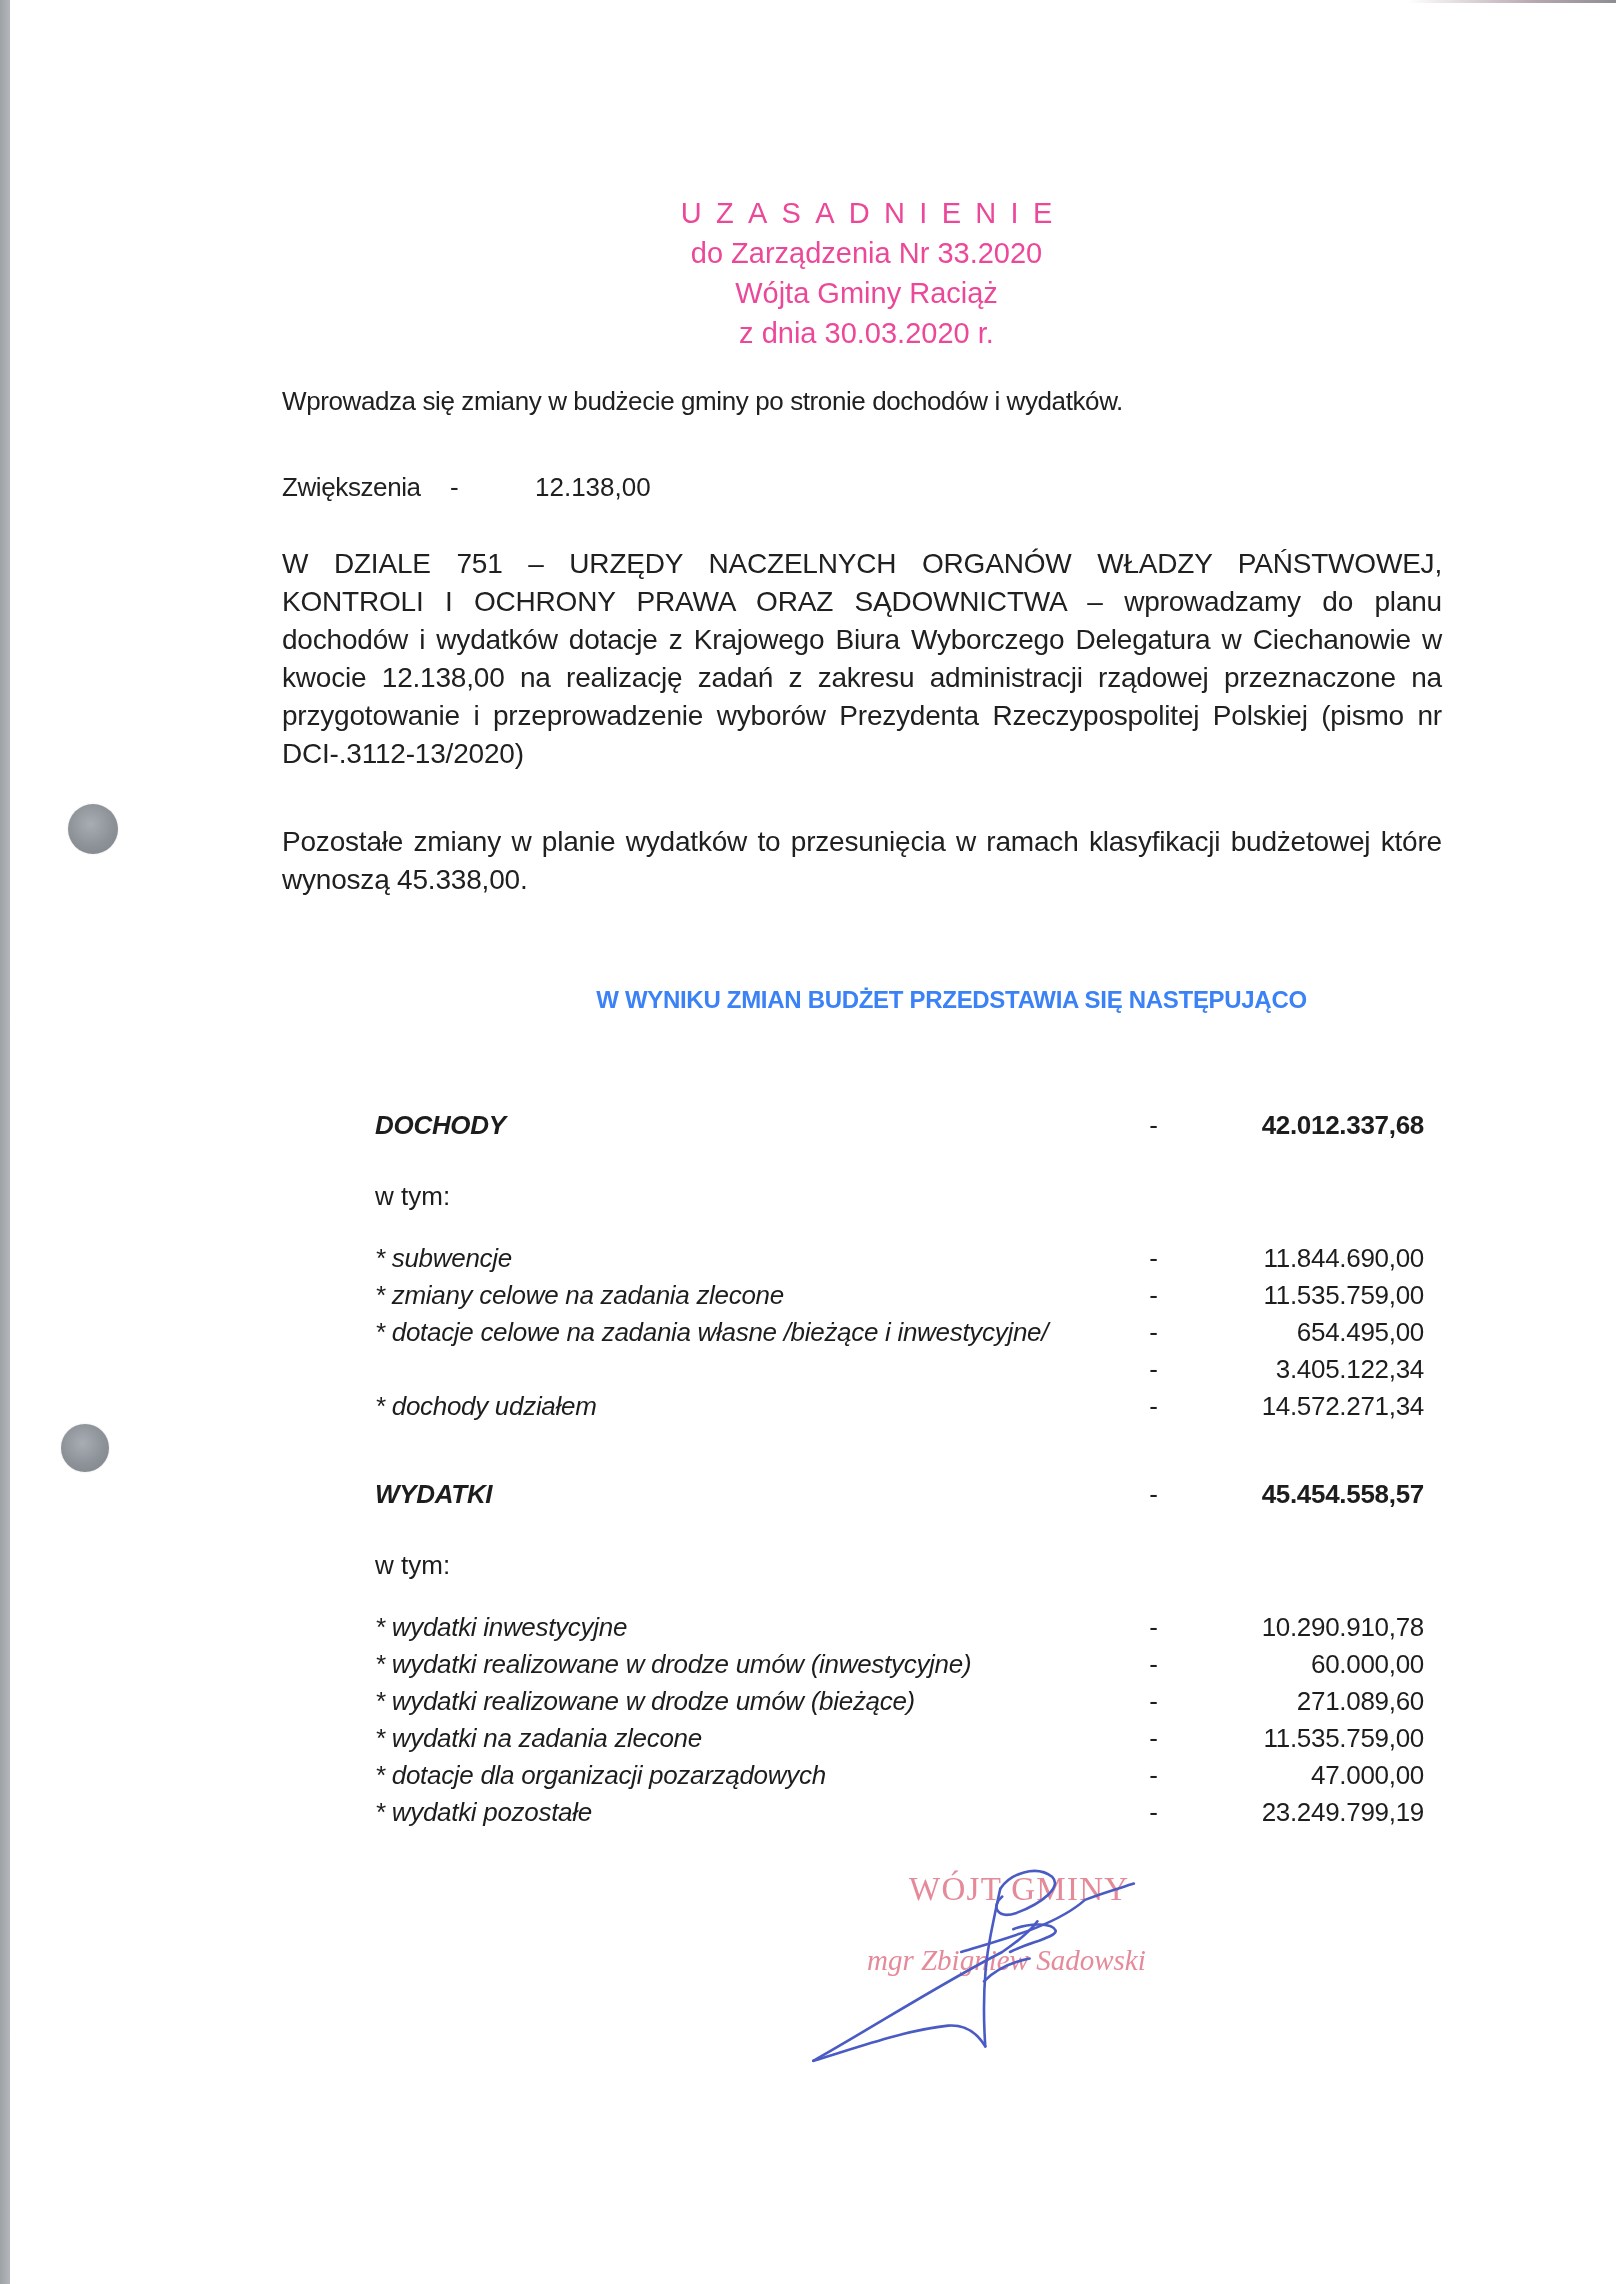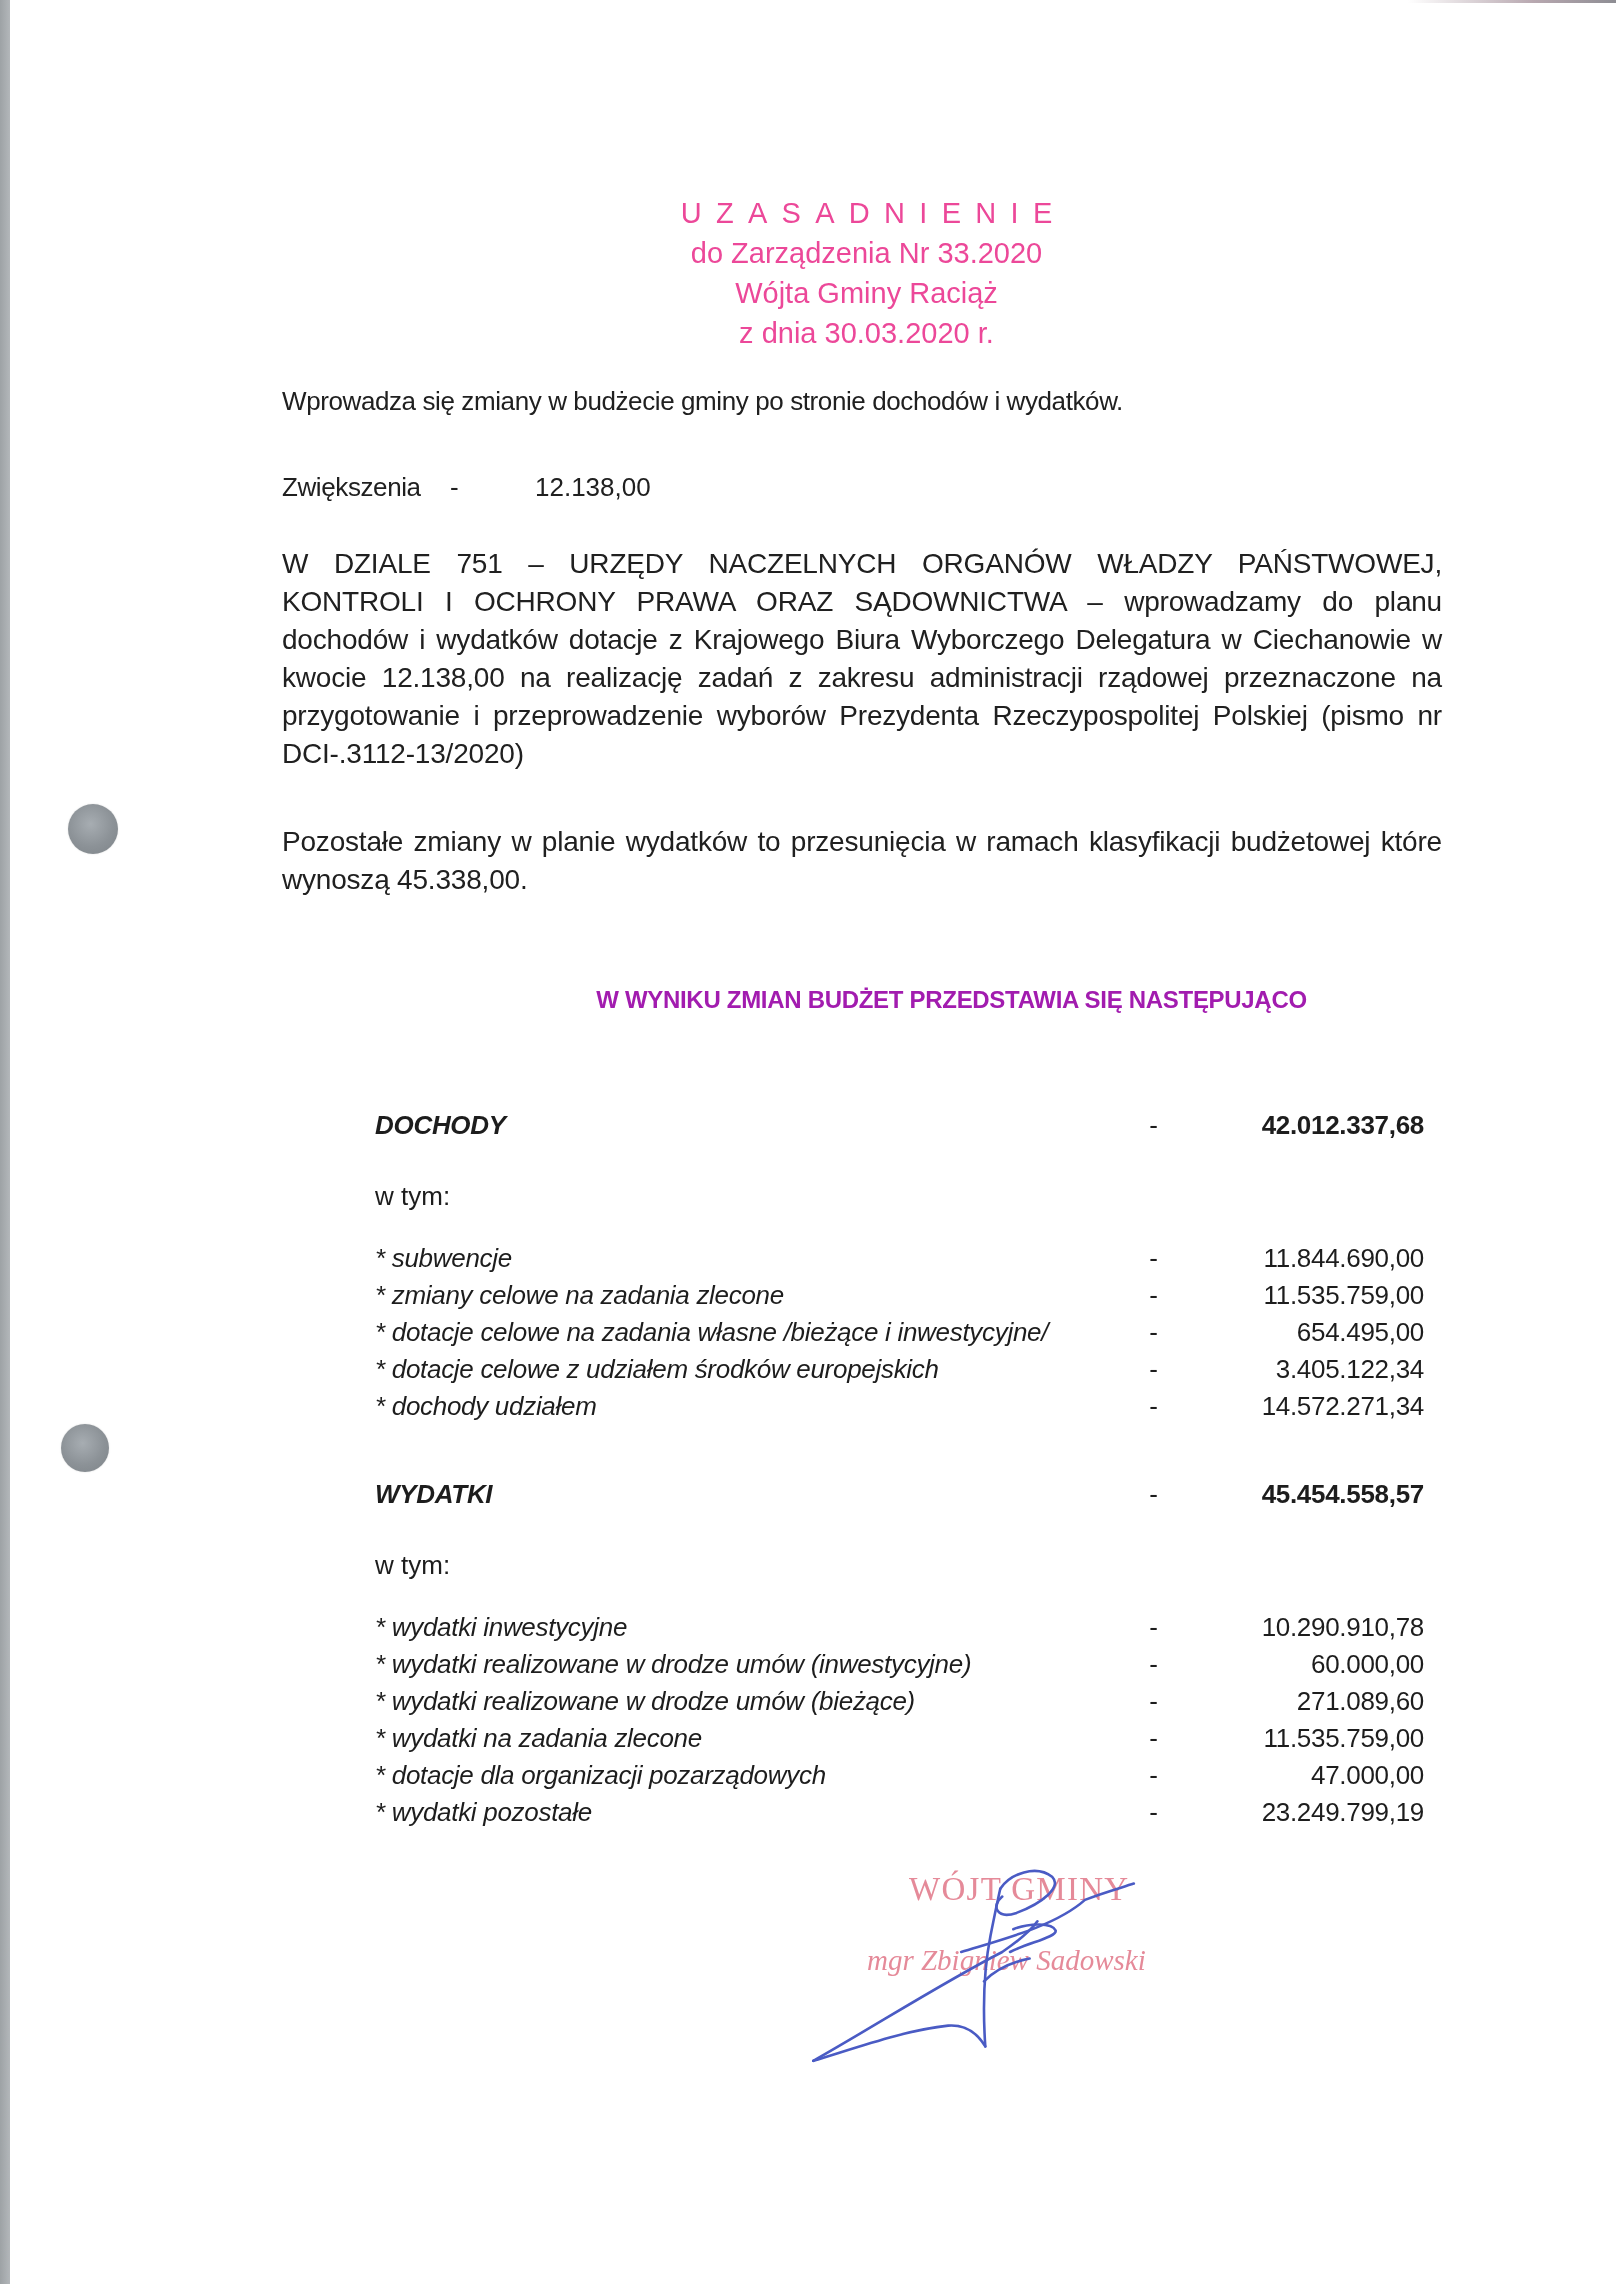--- a/index.html
+++ b/index.html
@@ -88,21 +88,21 @@
 
   .summary-heading {
     position: absolute;
     left: 567px;
     width: 769px;
     top: 986px;
     font-size: 24px;
     font-weight: bold;
     text-align: center;
     letter-spacing: -0.3px;
-    color: #a21caf;
+    color: #3b82f6;
   }
 
   
   .budget {
     position: absolute;
     left: 375px;
     width: 1049px;
     font-size: 26px;
     color: #1d1d1d;
   }
@@ -224,21 +224,20 @@
         <span class="label">* zmiany celowe na zadania zlecone</span>
         <span class="dash">-</span>
         <span class="amount">11.535.759,00</span>
       </div>
       <div class="row">
         <span class="label">* dotacje celowe na zadania własne /bieżące i inwestycyjne/</span>
         <span class="dash">-</span>
         <span class="amount">654.495,00</span>
       </div>
       <div class="row">
-        <span class="label">* dotacje celowe z udziałem środków europejskich</span>
         <span class="dash">-</span>
         <span class="amount">3.405.122,34</span>
       </div>
       <div class="row">
         <span class="label">* dochody udziałem</span>
         <span class="dash">-</span>
         <span class="amount">14.572.271,34</span>
       </div>
     </div>
 </div>

